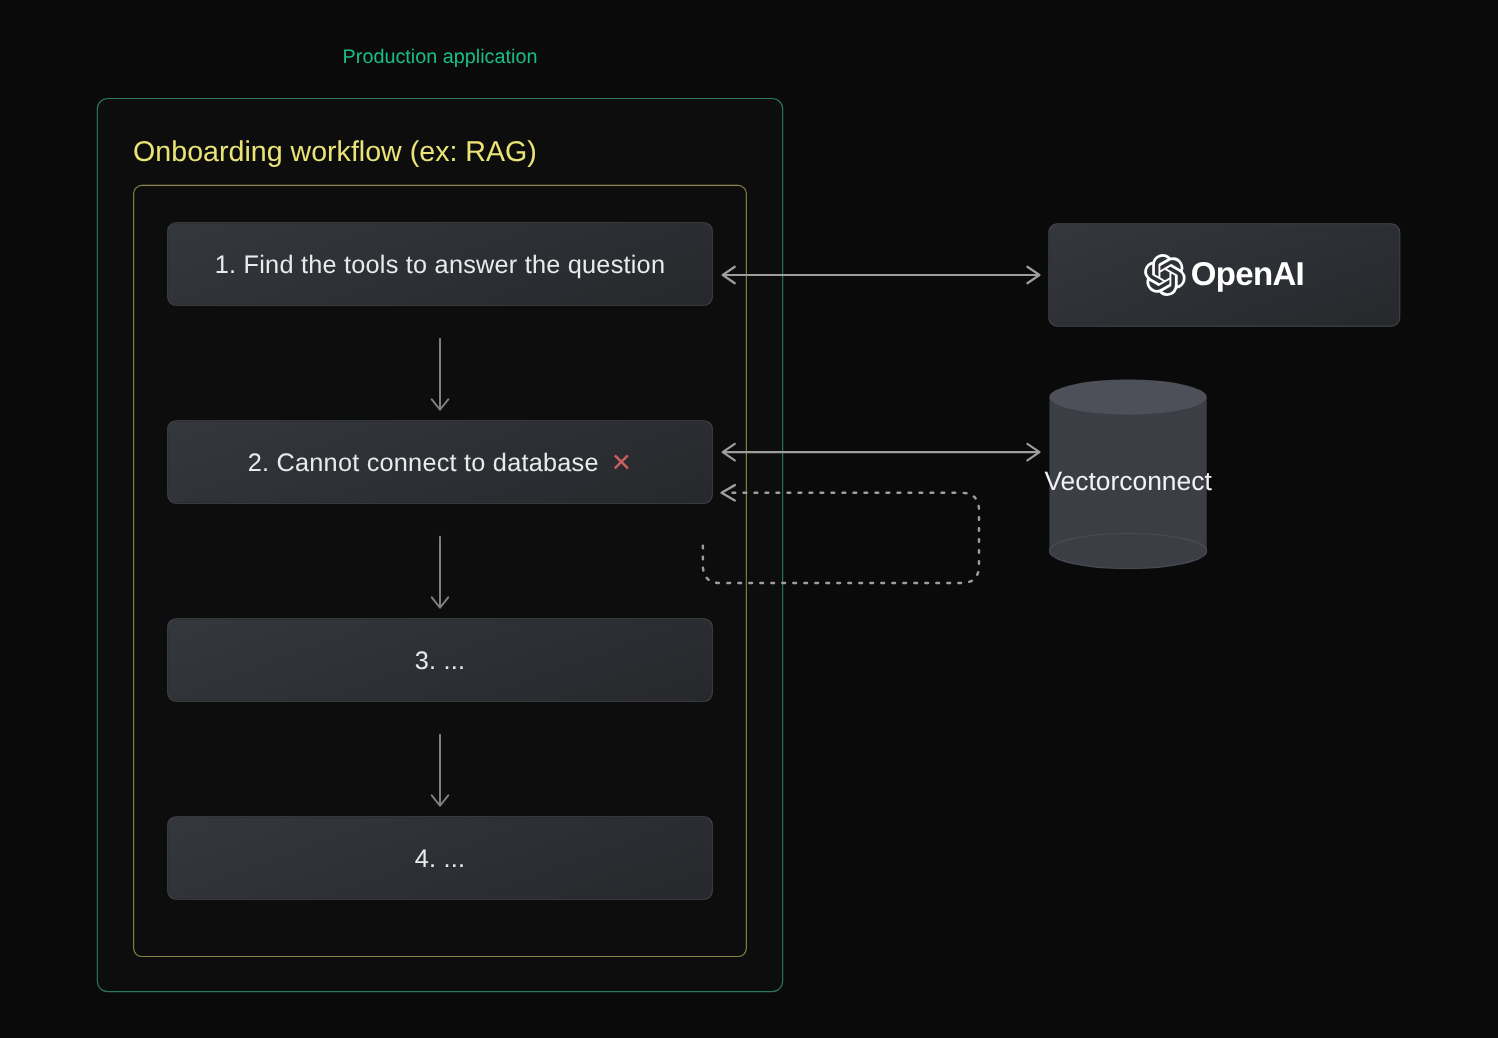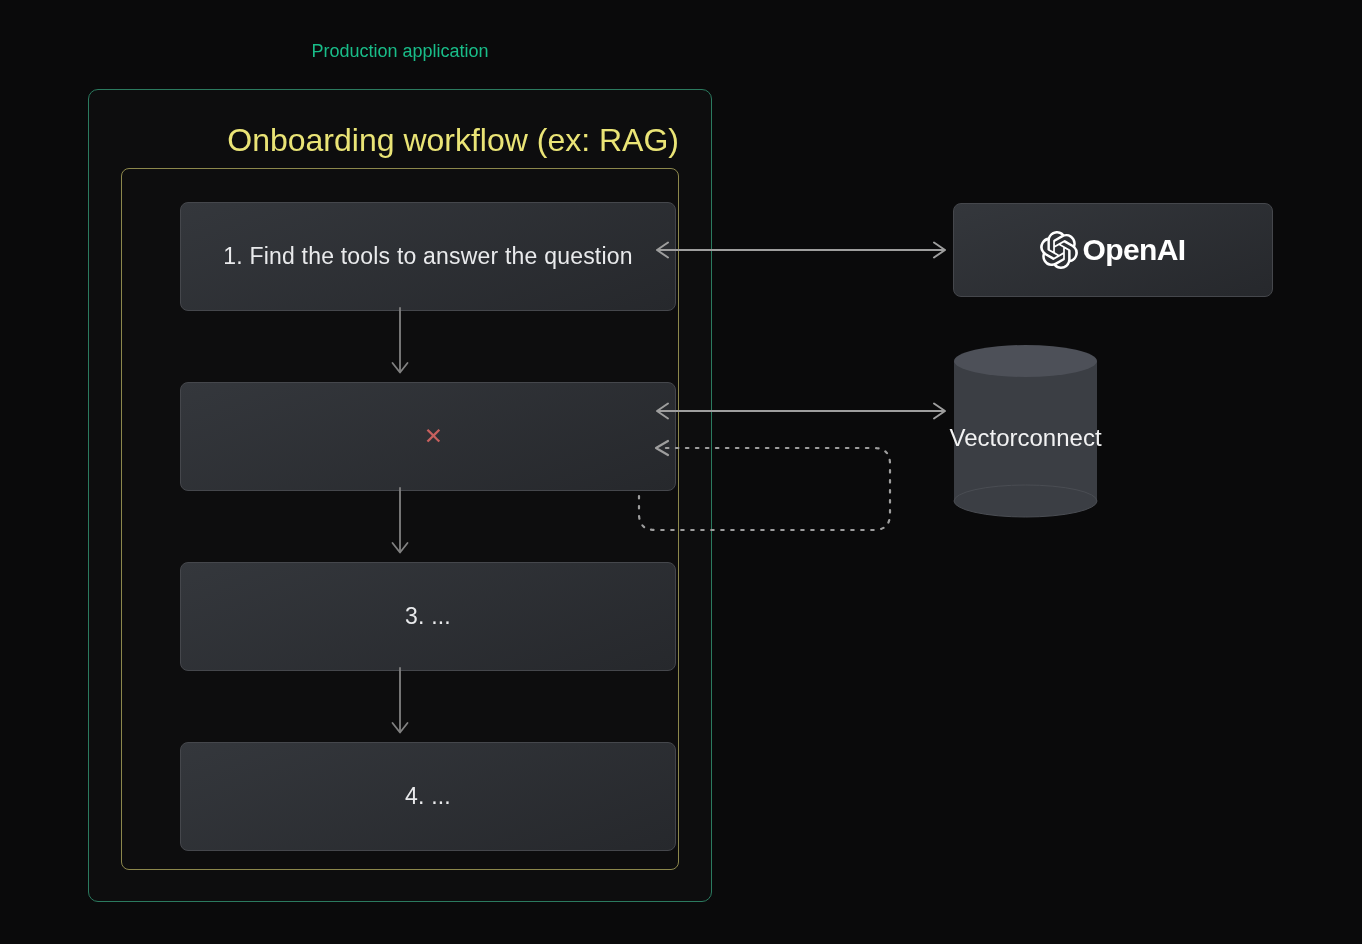--- a/index.html
+++ b/index.html
@@ -11,36 +11,36 @@
   .outer-title{
     position:absolute;left:88px;top:41px;width:624px;text-align:center;
     font-size:18px;font-weight:400;color:var(--outer_title,#19bd89);
   }
   .outer-box{
     position:absolute;left:88px;top:89px;width:624px;height:813px;
     border:1px solid var(--outer_border,#2b7a5f);border-radius:10px;
     background:rgba(255,255,255,0.015);box-sizing:border-box;
   }
   .inner-title{
-    position:absolute;left:121px;top:122px;width:558px;text-align:right;
-    font-size:32px;font-weight:400;color:var(--inner_title,#eae476);
+    position:absolute;left:121px;top:122px;width:558px;text-align:left;
+    font-size:26px;font-weight:400;color:var(--inner_title,#eae476);
   }
   .inner-box{
     position:absolute;left:121px;top:168px;width:558px;height:702px;
     border:1px solid var(--inner_border,#8c874c);border-radius:8px;
     box-sizing:border-box;
   }
   .node{
     border:1px solid var(--box_border,#45474c);border-radius:8px;
     background:linear-gradient(160deg,var(--box_bg_top,#34373c) 0%,var(--box_bg_bottom,#26282c) 100%);
     box-sizing:border-box;display:flex;align-items:center;justify-content:center;
   }
   .step-box{
-    position:absolute;left:152px;width:496px;height:109px;
-    font-size:23px;color:var(--box_text,#e9eaec);letter-spacing:0.2px;margin-left:28px;
+    position:absolute;left:152px;width:496px;height:76px;
+    font-size:23px;color:var(--box_text,#e9eaec);letter-spacing:0.2px;
   }
   .step-1{top:202px}.step-2{top:382px}.step-3{top:562px}.step-4{top:742px}
   .fail-x{
     color:var(--fail_x,#c7605e);font-weight:700;margin-left:11px;font-size:23px;
   }
   .openai-box{
     position:absolute;left:953px;top:203px;width:320px;height:94px;gap:4px;
   }
   .openai-logo svg{width:38px;height:38px;display:block;fill:#ffffff;}
   .openai-word{color:#ffffff;font-weight:700;font-size:30px;letter-spacing:-0.6px;}
@@ -65,20 +65,21 @@
   <div class="outer-box"></div>
 
   <div class="inner-title">Onboarding workflow (ex: RAG)</div>
   <div class="inner-box"></div>
 
   <div class="node step-box step-1">
     <span>1. Find the tools to answer the question</span>
   </div>
 
   <div class="node step-box step-2">
+    <span>2. Cannot connect to database</span>
     <span class="fail-x">✕</span>
   </div>
 
   <div class="node step-box step-3">
     <span>3. ...</span>
   </div>
 
   <div class="node step-box step-4">
     <span>4. ...</span>
   </div>

